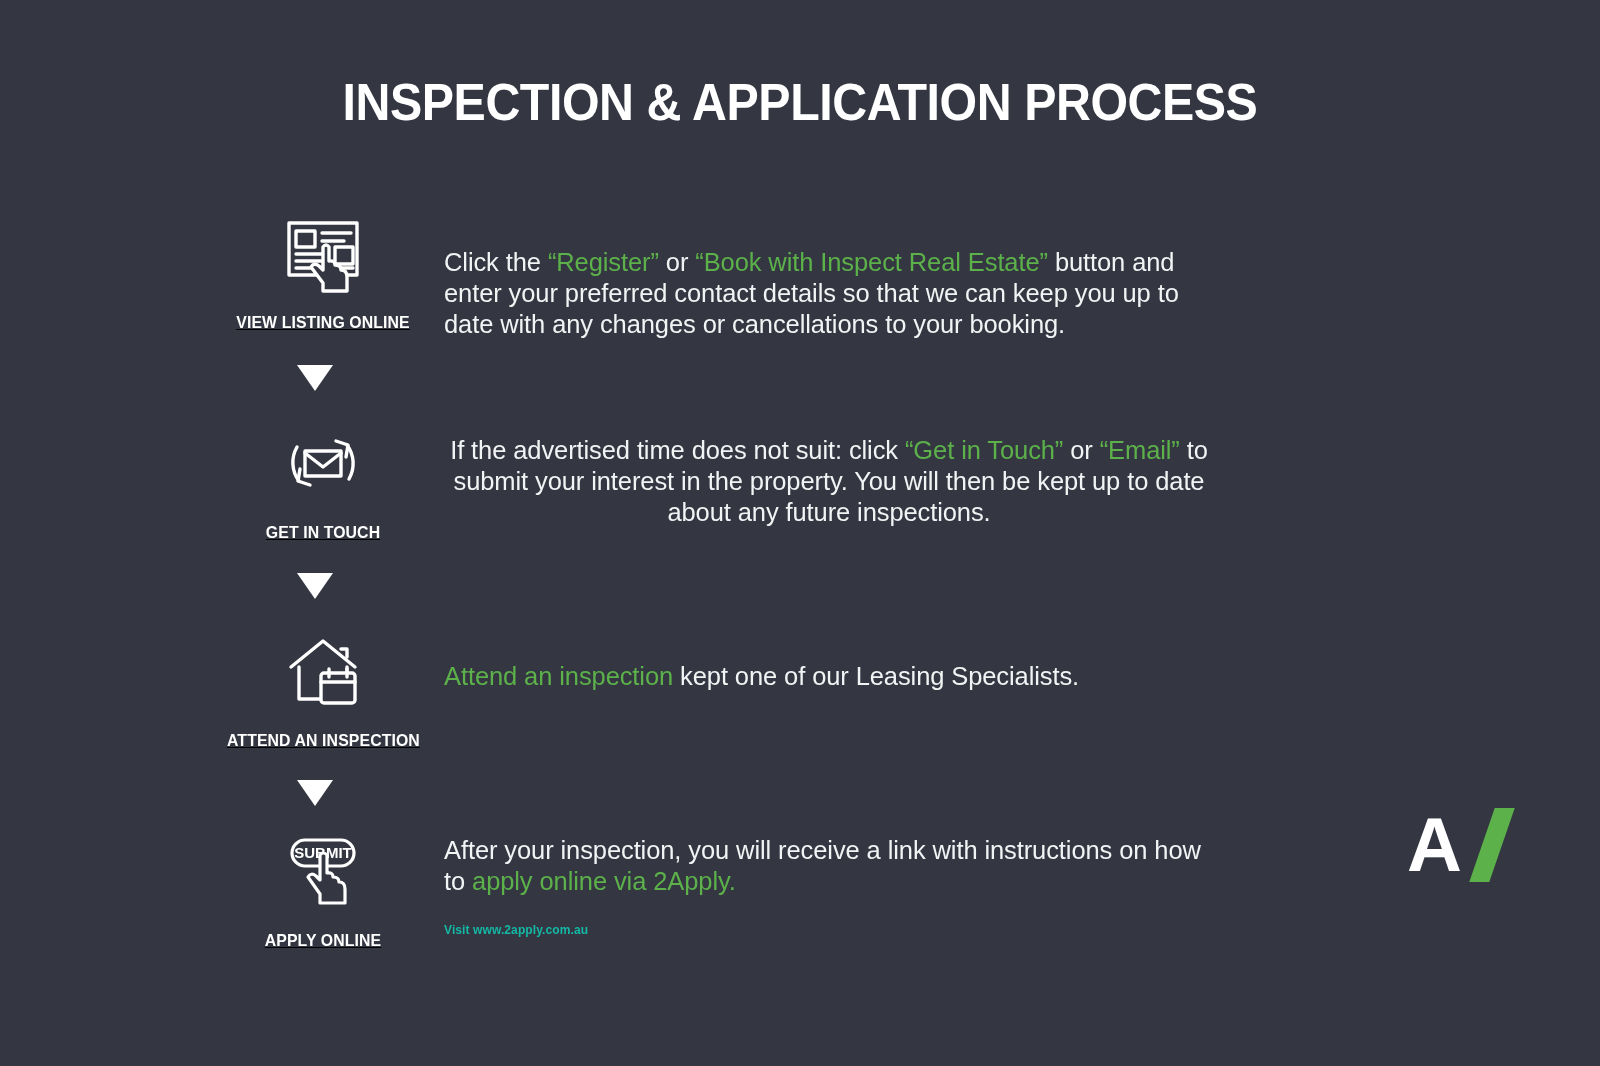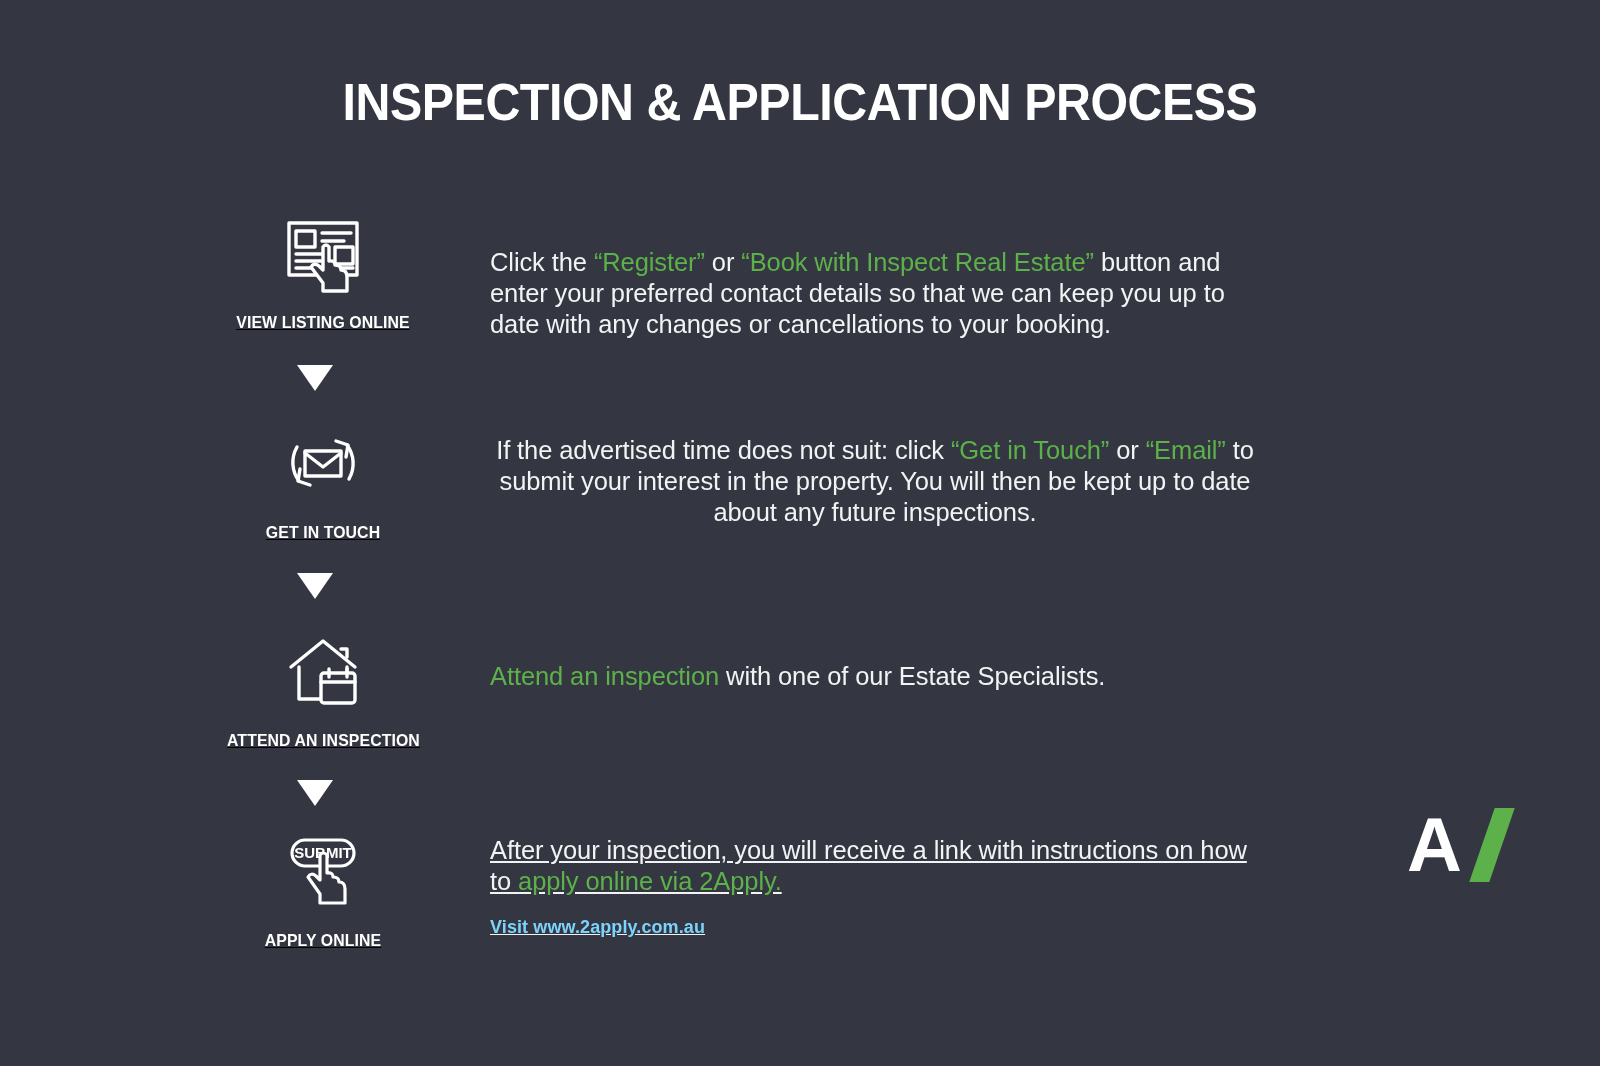--- a/index.html
+++ b/index.html
@@ -82,33 +82,33 @@
     width: 0;
     height: 0;
     border-left: 18px solid transparent;
     border-right: 18px solid transparent;
     border-top: 26px solid #ffffff;
   }
 
   
   .body-col {
     position: absolute;
-    left: 490px;
+    left: 444px;
     width: 770px;
     color: #f2f3f4;
     font-size: 25.5px;
     line-height: 1.22;
     letter-spacing: -0.1px;
   }
   .body-col .g { color: #5cb14a; }
   .visit {
-    margin-top: 20px;
-    font-size: 18px;
-    font-weight: bold;
-    color: #7dd3fc;
+    margin-top: 26px;
+    font-size: 12px;
+    font-weight: bold;
+    color: #14b8a6;
     letter-spacing: 0.1px;
   }
 
   
   .logo {
     position: absolute;
     right: 78px;
     bottom: 128px;
     display: flex;
     align-items: center;
@@ -208,21 +208,21 @@
               <rect x="44" y="48" width="34" height="30" rx="3"></rect>
               <line x1="44" y1="57" x2="78" y2="57"></line>
               <line x1="52" y1="44" x2="52" y2="52"></line>
               <line x1="70" y1="44" x2="70" y2="52"></line>
             </g>
           </svg>
         </div>
         <div class="caption">ATTEND AN INSPECTION</div>
       </div>
       <div class="body-col" style="top:38px;">
-        <span class="g">Attend an inspection</span><span> with one of our Estate Specialists.</span>
+        <span class="g">Attend an inspection</span><span> kept one of our Leasing Specialists.</span>
       </div>
     </div>
 
     <div class="arrow" style="top:575px;">
       <span class="tri"></span>
     </div>
 
     <div class="step" style="top:618px;">
       <div class="icon-col">
         <div class="icon-box">
@@ -232,21 +232,21 @@
             </g>
             <text x="50" y="33" text-anchor="middle" fill="#ffffff" font-family="Liberation Sans, sans-serif" font-size="15" font-weight="bold">SUBMIT</text>
             <g fill="#343741" stroke="#ffffff" stroke-width="3.2" stroke-linejoin="round" stroke-linecap="round">
               <path d="M47 30 L47 55 L43 51 Q38 47 35 52 L47 69 L47 78 L72 78 L72 64
                        Q72 57 66 57 Q66 52 60 52 Q60 47 54 48 L54 30 Q50.5 26 47 30 Z"></path>
             </g>
           </svg>
         </div>
         <div class="caption">APPLY ONLINE</div>
       </div>
-      <div class="body-col" style="top:12px;text-decoration:underline;">
+      <div class="body-col" style="top:12px;">
         <span>After your inspection, you will receive a link with instructions on how to </span><span class="g">apply online via 2Apply.</span>
         <div class="visit">Visit www.2apply.com.au</div>
       </div>
     </div>
 
   </div>
 
   <div class="logo">
     <span>A</span>
     <span class="slash"></span>

